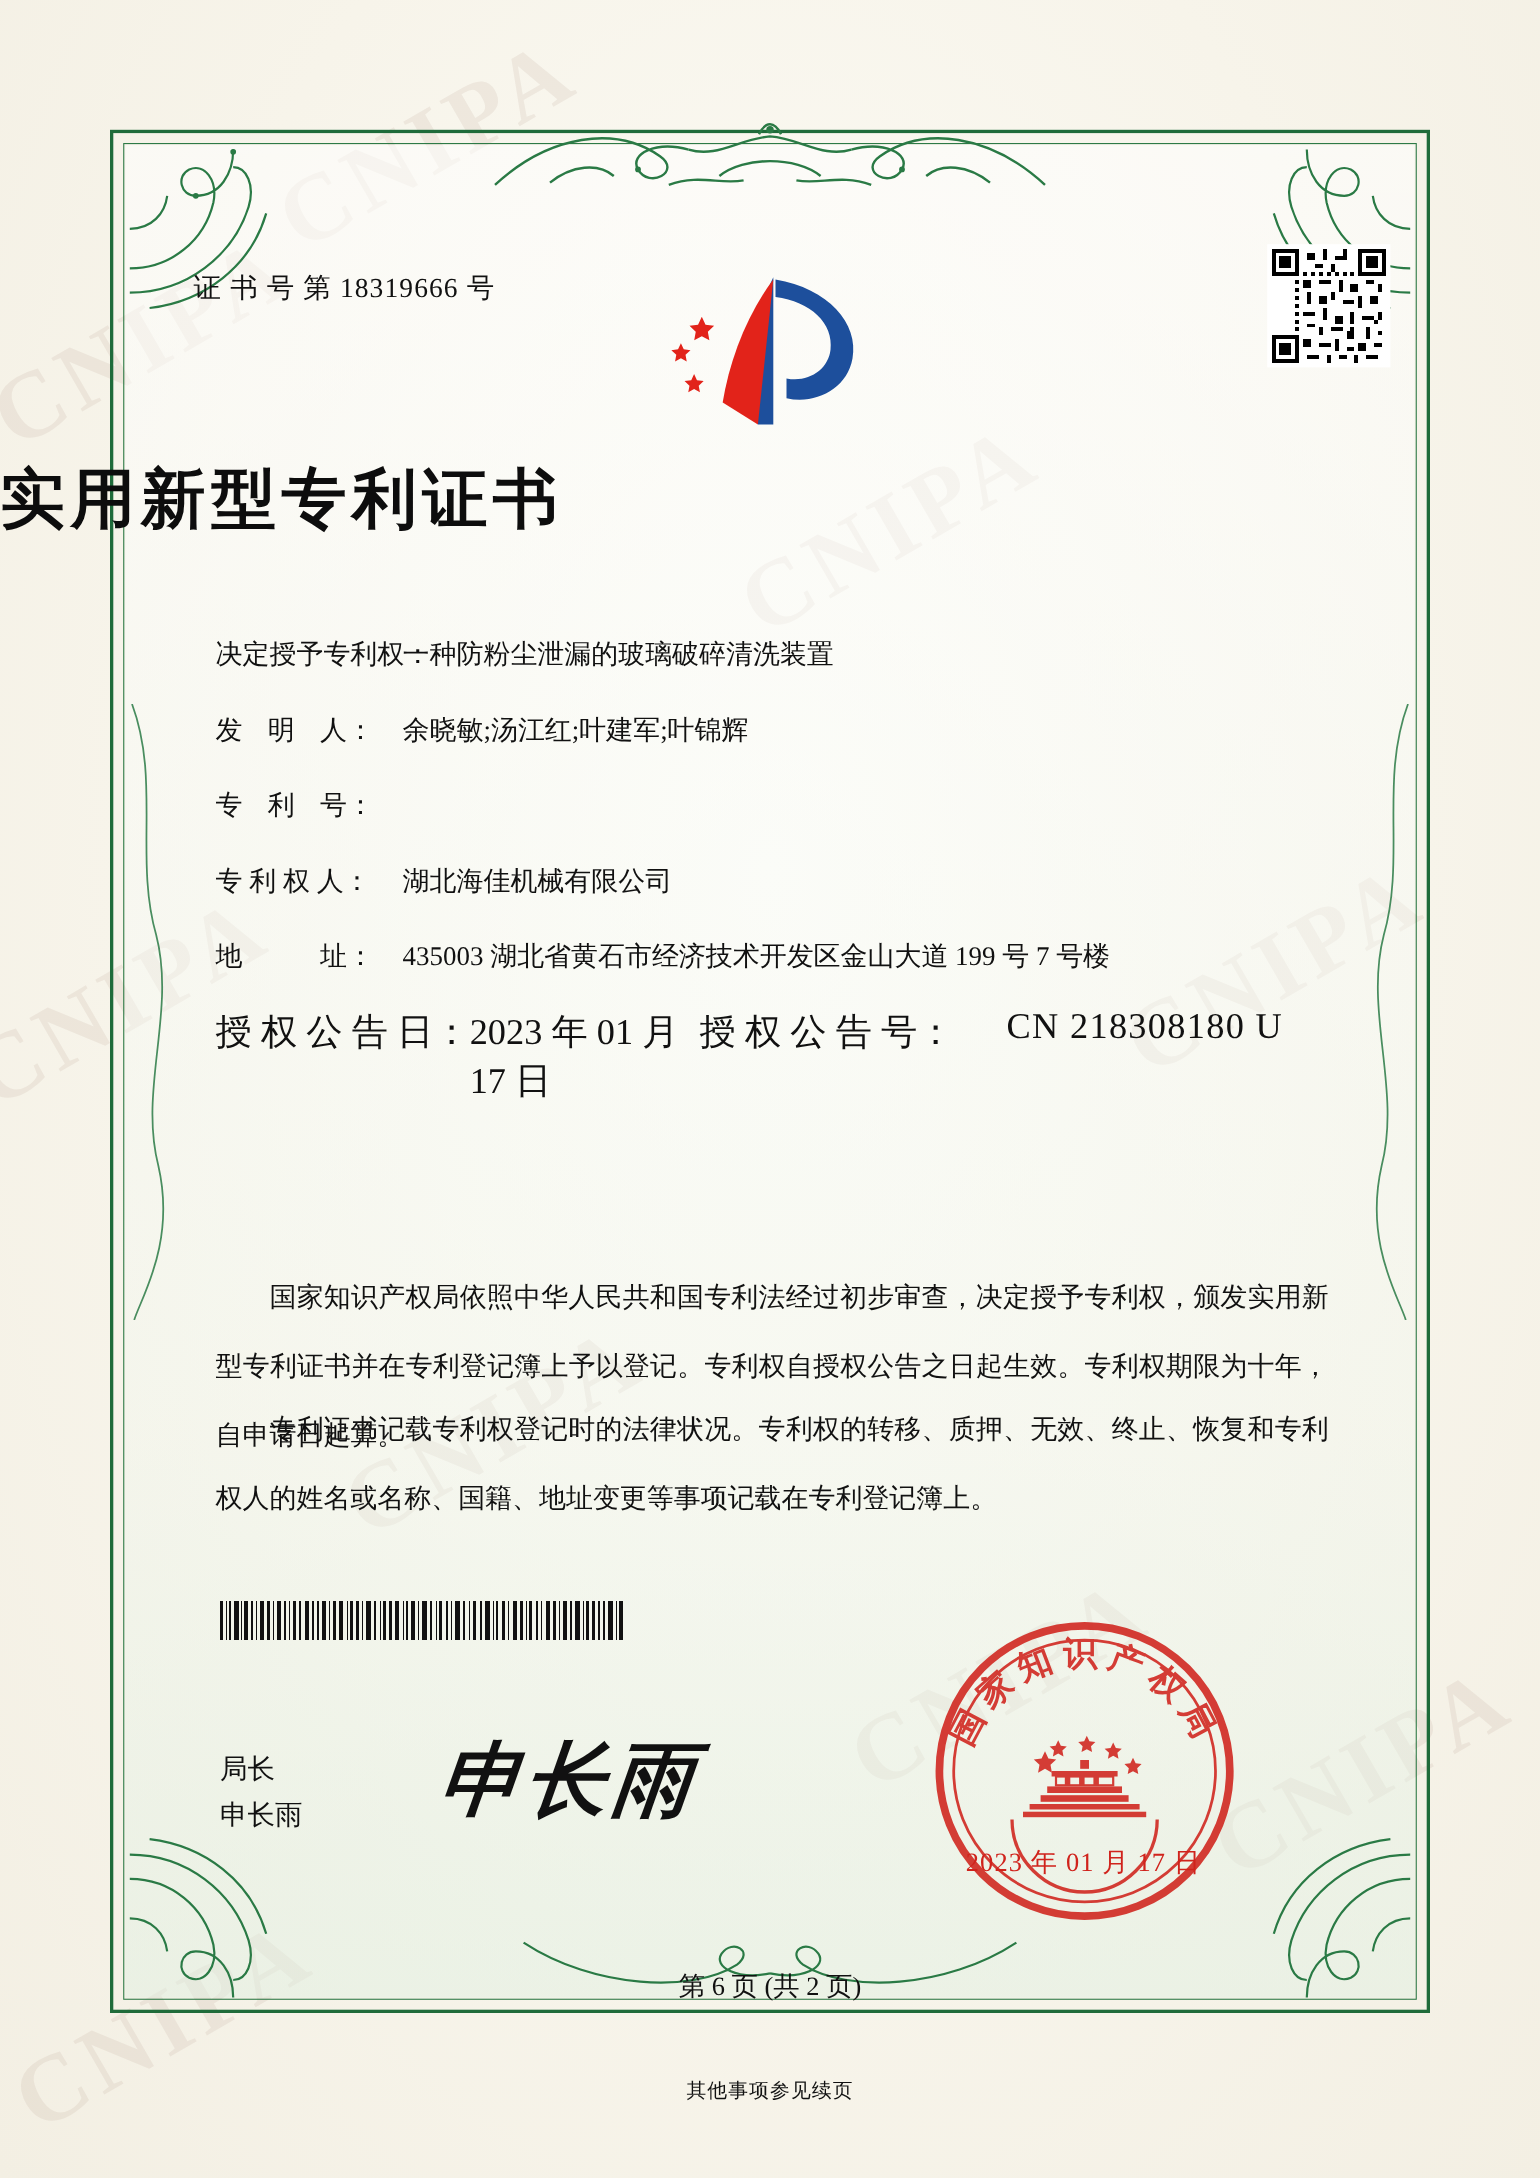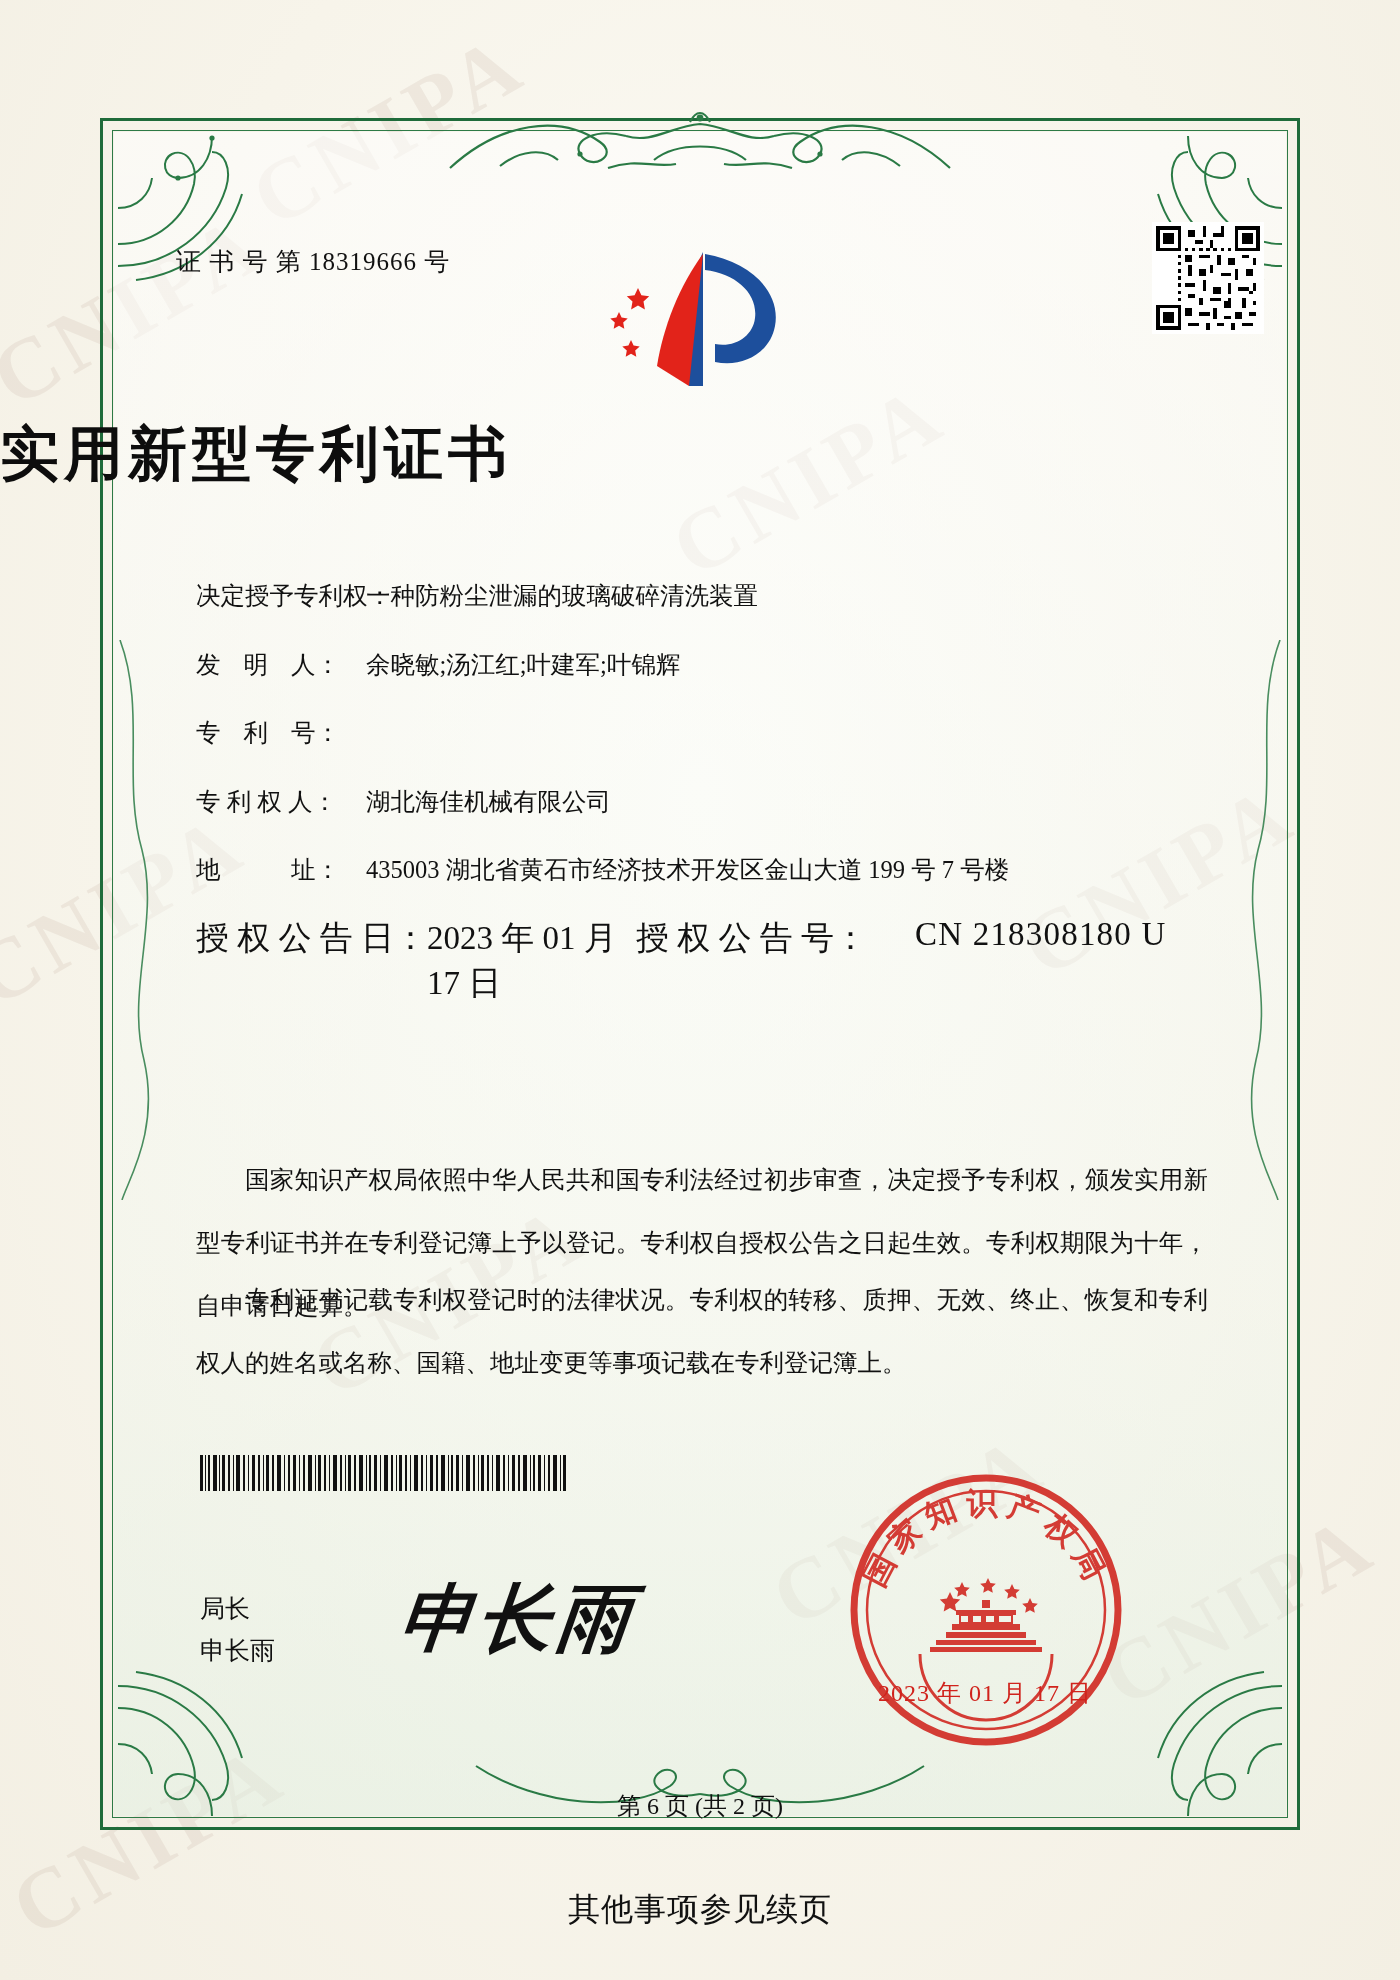--- a/index.html
+++ b/index.html
@@ -216,21 +216,21 @@
     top: 1790px;
     text-align: center;
     font-size: 24px;
     color: #111;
   }
   .note {
     position: absolute;
     left: 0; right: 0;
     top: 1888px;
     text-align: center;
-    font-size: 32px;
+    font-size: 18px;
     color: #111;
     letter-spacing: 1px;
   }
 </style>
 </head>
 <body>
 
 <div class="page">
 
   <div class="wm" style="left:-20px; top:260px;">CNIPA</div>

